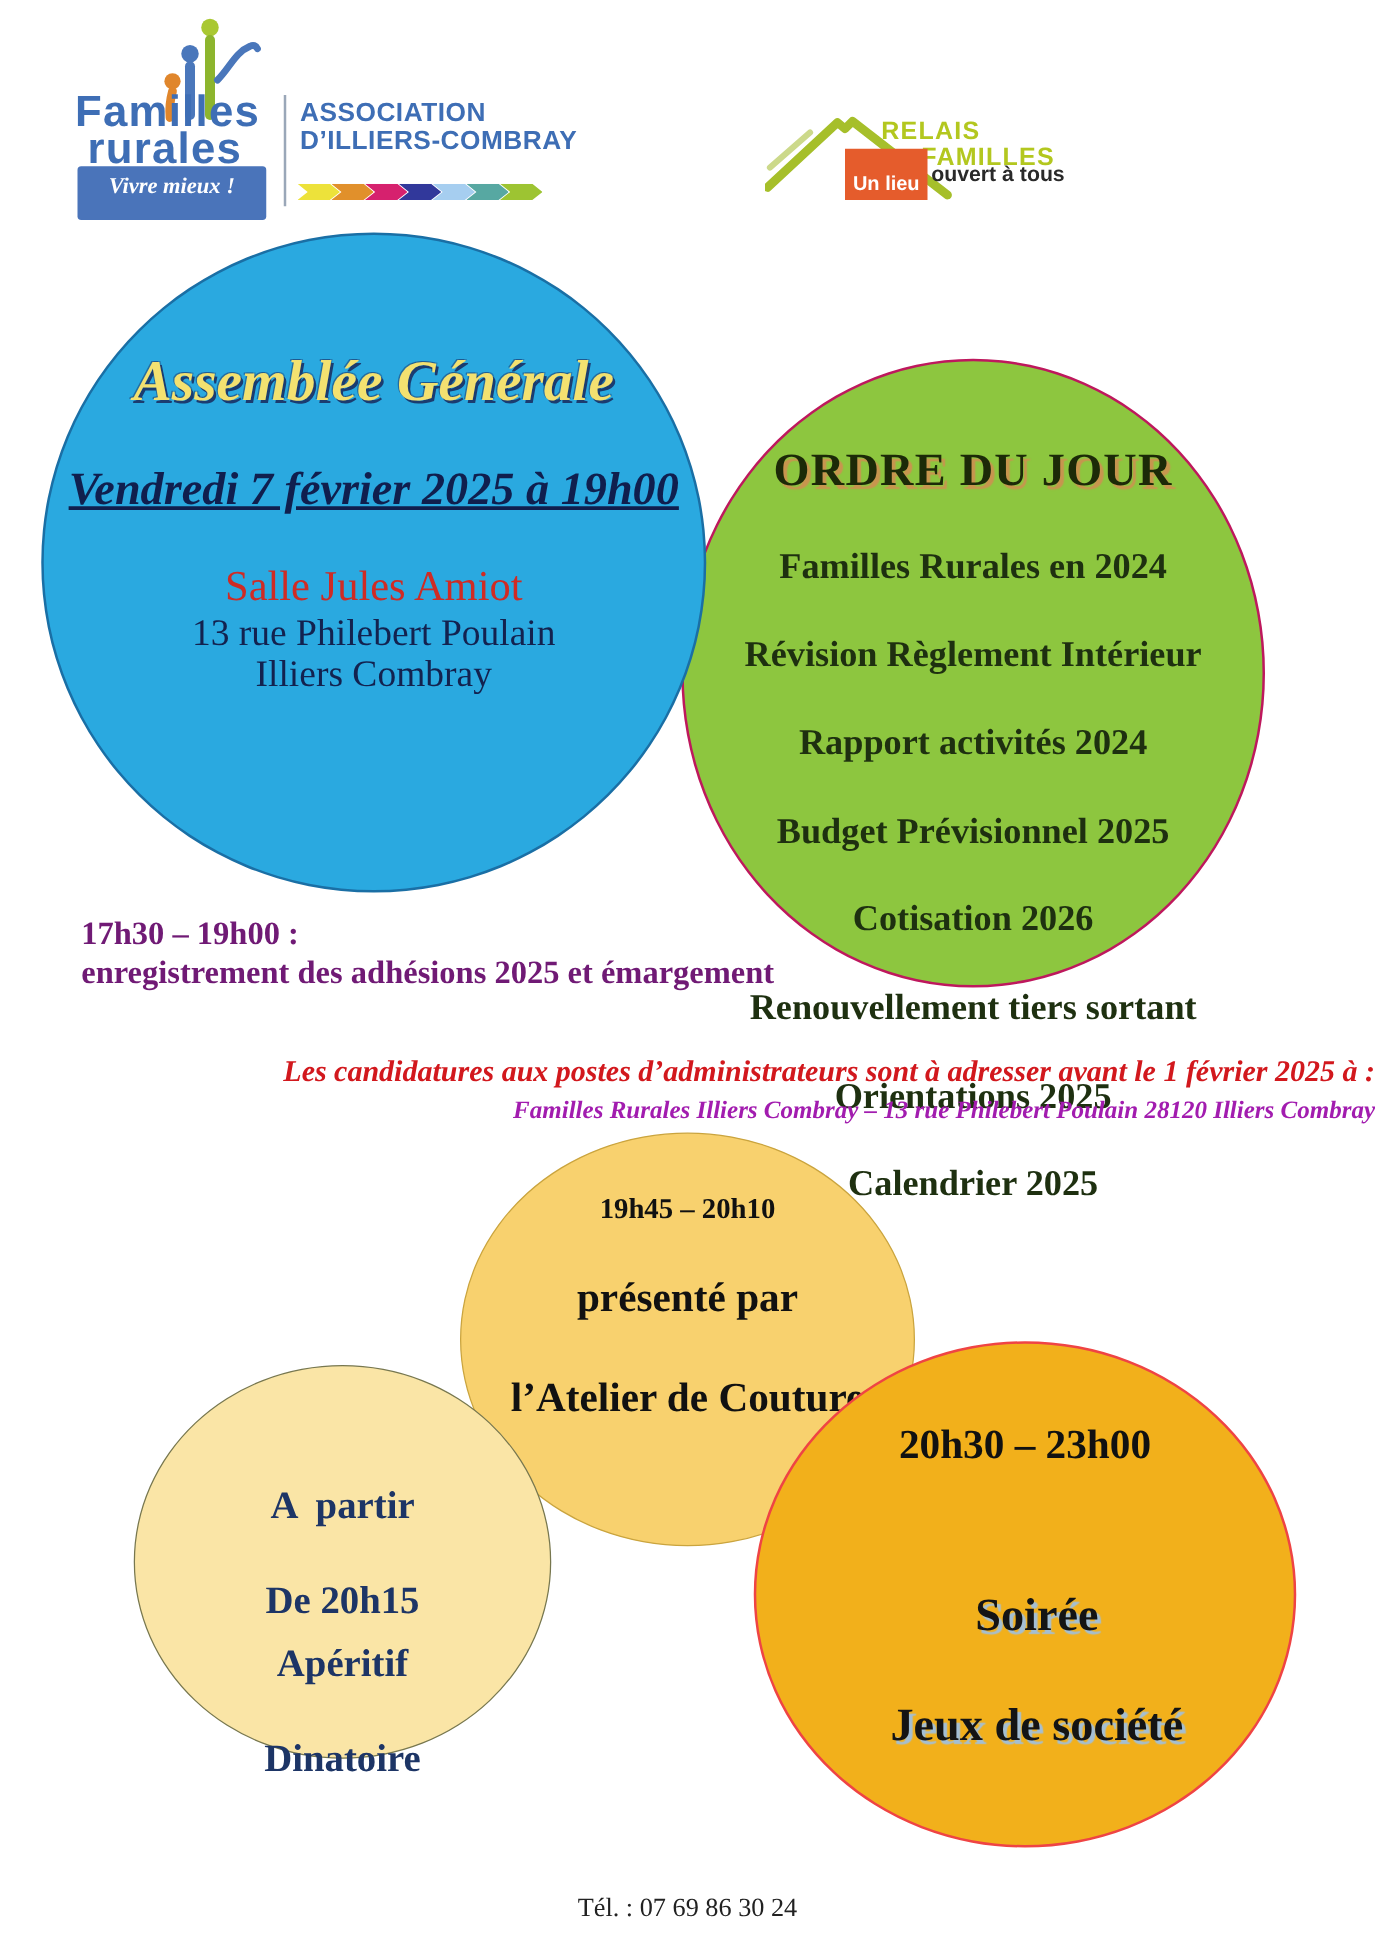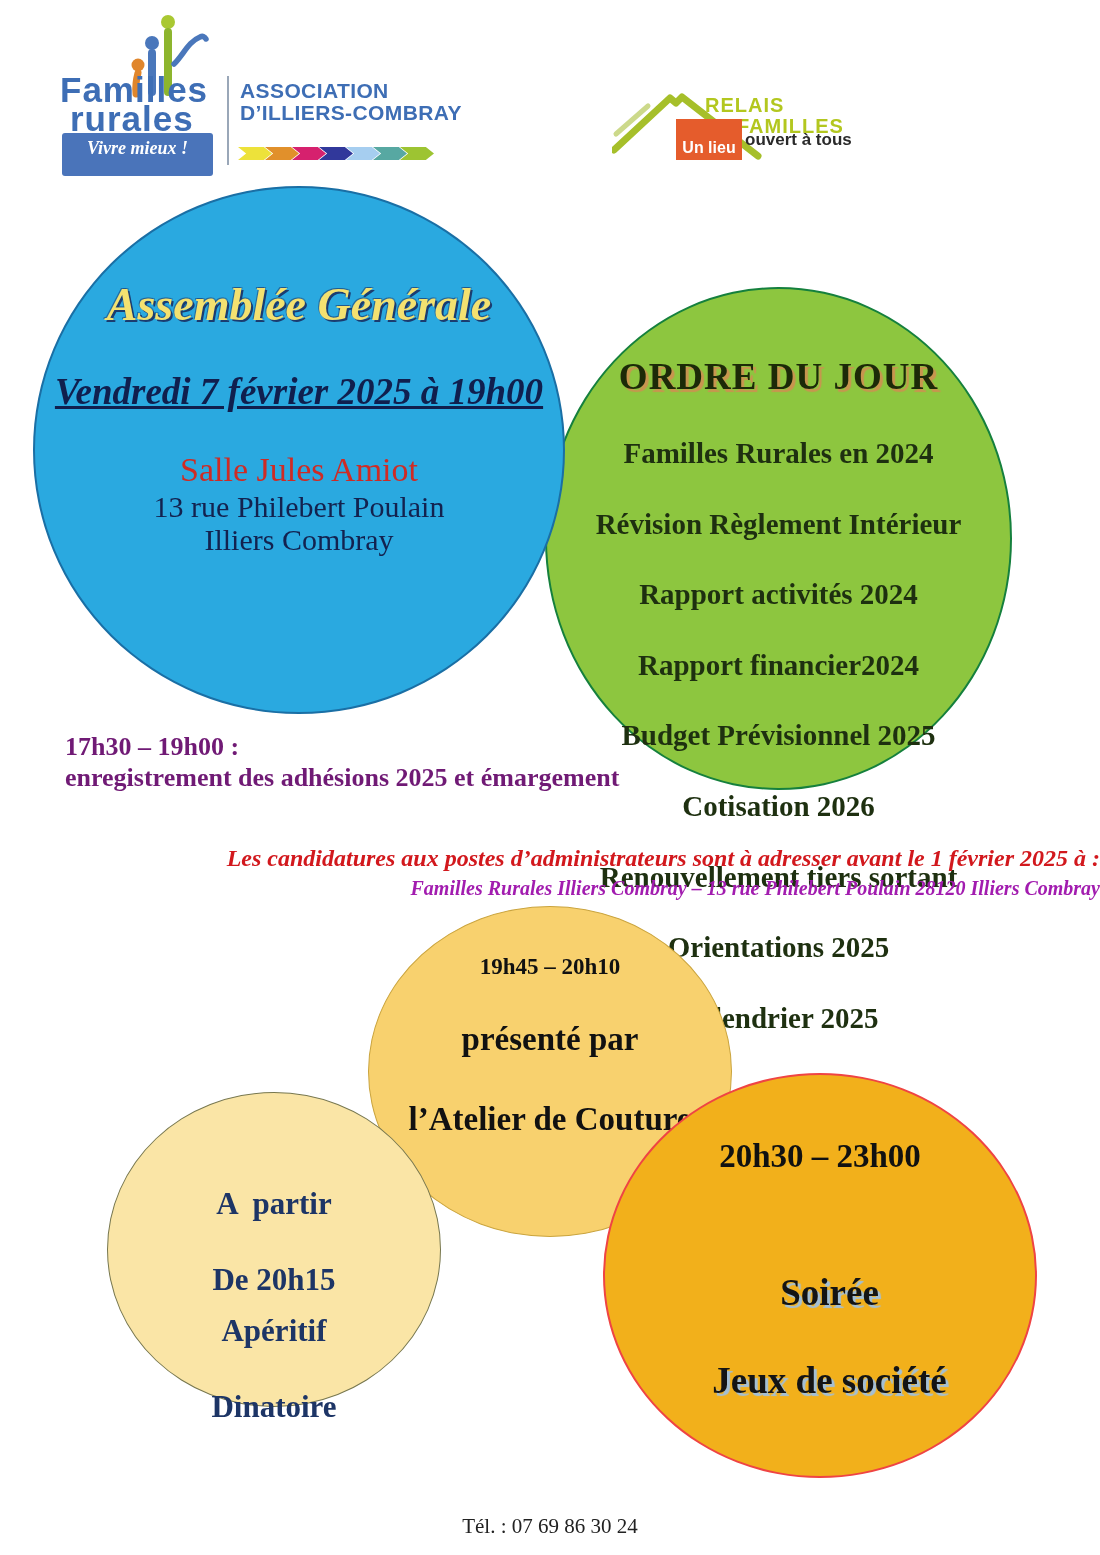--- a/index.html
+++ b/index.html
@@ -33,21 +33,21 @@
           color:#fff;font-family:"Liberation Sans","DejaVu Sans",sans-serif;font-weight:bold;
           font-size:16px;display:flex;align-items:flex-end;justify-content:center;padding-bottom:3px;
           box-sizing:border-box;}
   .rsuffix{position:absolute;left:145px;top:42px;font-family:"Liberation Sans","DejaVu Sans",sans-serif;
            font-weight:bold;font-size:17px;color:#2a2a2a;}
 
   
   .circle{position:absolute;border-radius:50%;box-sizing:border-box;}
   .circle > div{position:absolute;left:0;width:100%;text-align:center;white-space:pre-wrap;}
   .blue{left:33px;top:186px;width:532px;height:528px;background:#2aa9e0;border:2px solid #1a6fa5;z-index:2;}
-  .green{left:545px;top:287px;width:467px;height:503px;background:#8dc63f;border:2px solid #15803d;z-index:1;}
+  .green{left:545px;top:287px;width:467px;height:503px;background:#8dc63f;border:2px solid #be185d;z-index:1;}
   .fashion{left:368px;top:906px;width:364px;height:331px;background:#f8d16e;border:1px solid #caa43e;z-index:1;}
   .aperitif{left:107px;top:1092px;width:334px;height:315px;background:#fae5a6;border:1px solid #77774f;z-index:2;}
   .games{left:603px;top:1073px;width:434px;height:405px;background:#f2b01b;border:2px solid #ef4444;z-index:2;}
 
   .ag-title{top:90px;font-size:46px;font-weight:bold;font-style:italic;color:#f3e170;
             text-shadow:2px 2px 0 #1b3c70,-1px -1px 0 rgba(27,60,112,.55),1px -1px 0 rgba(27,60,112,.4);}
   .ag-date{top:182px;font-size:37px;font-weight:bold;font-style:italic;color:#101f4e;}
   .ag-venue{top:263px;font-size:34px;font-weight:normal;color:#cf2b24;}
   .ag-a1{top:302px;font-size:30px;color:#13224f;}
   .ag-a2{top:335px;font-size:30px;color:#13224f;}
@@ -124,21 +124,20 @@
     <div class="ag-a1">13 rue Philebert Poulain</div>
     <div class="ag-a2">Illiers Combray</div>
   </div>
 
   <div class="circle green" style="background: rgb(141, 198, 63);">
     <div class="odj-title">ORDRE DU JOUR</div>
     <div class="odj-items">
       <div class="odj-item">Familles Rurales en 2024</div>
       <div class="odj-item">Révision Règlement Intérieur</div>
       <div class="odj-item">Rapport activités 2024</div>
-      <div class="odj-item">Rapport financier2024</div>
       <div class="odj-item">Budget Prévisionnel 2025</div>
       <div class="odj-item">Cotisation 2026</div>
       <div class="odj-item">Renouvellement tiers sortant</div>
       <div class="odj-item">Orientations 2025</div>
       <div class="odj-item">Calendrier 2025</div>
     </div>
   </div>
 
   <div class="abs reg">
     <div>17h30 – 19h00 :</div>

